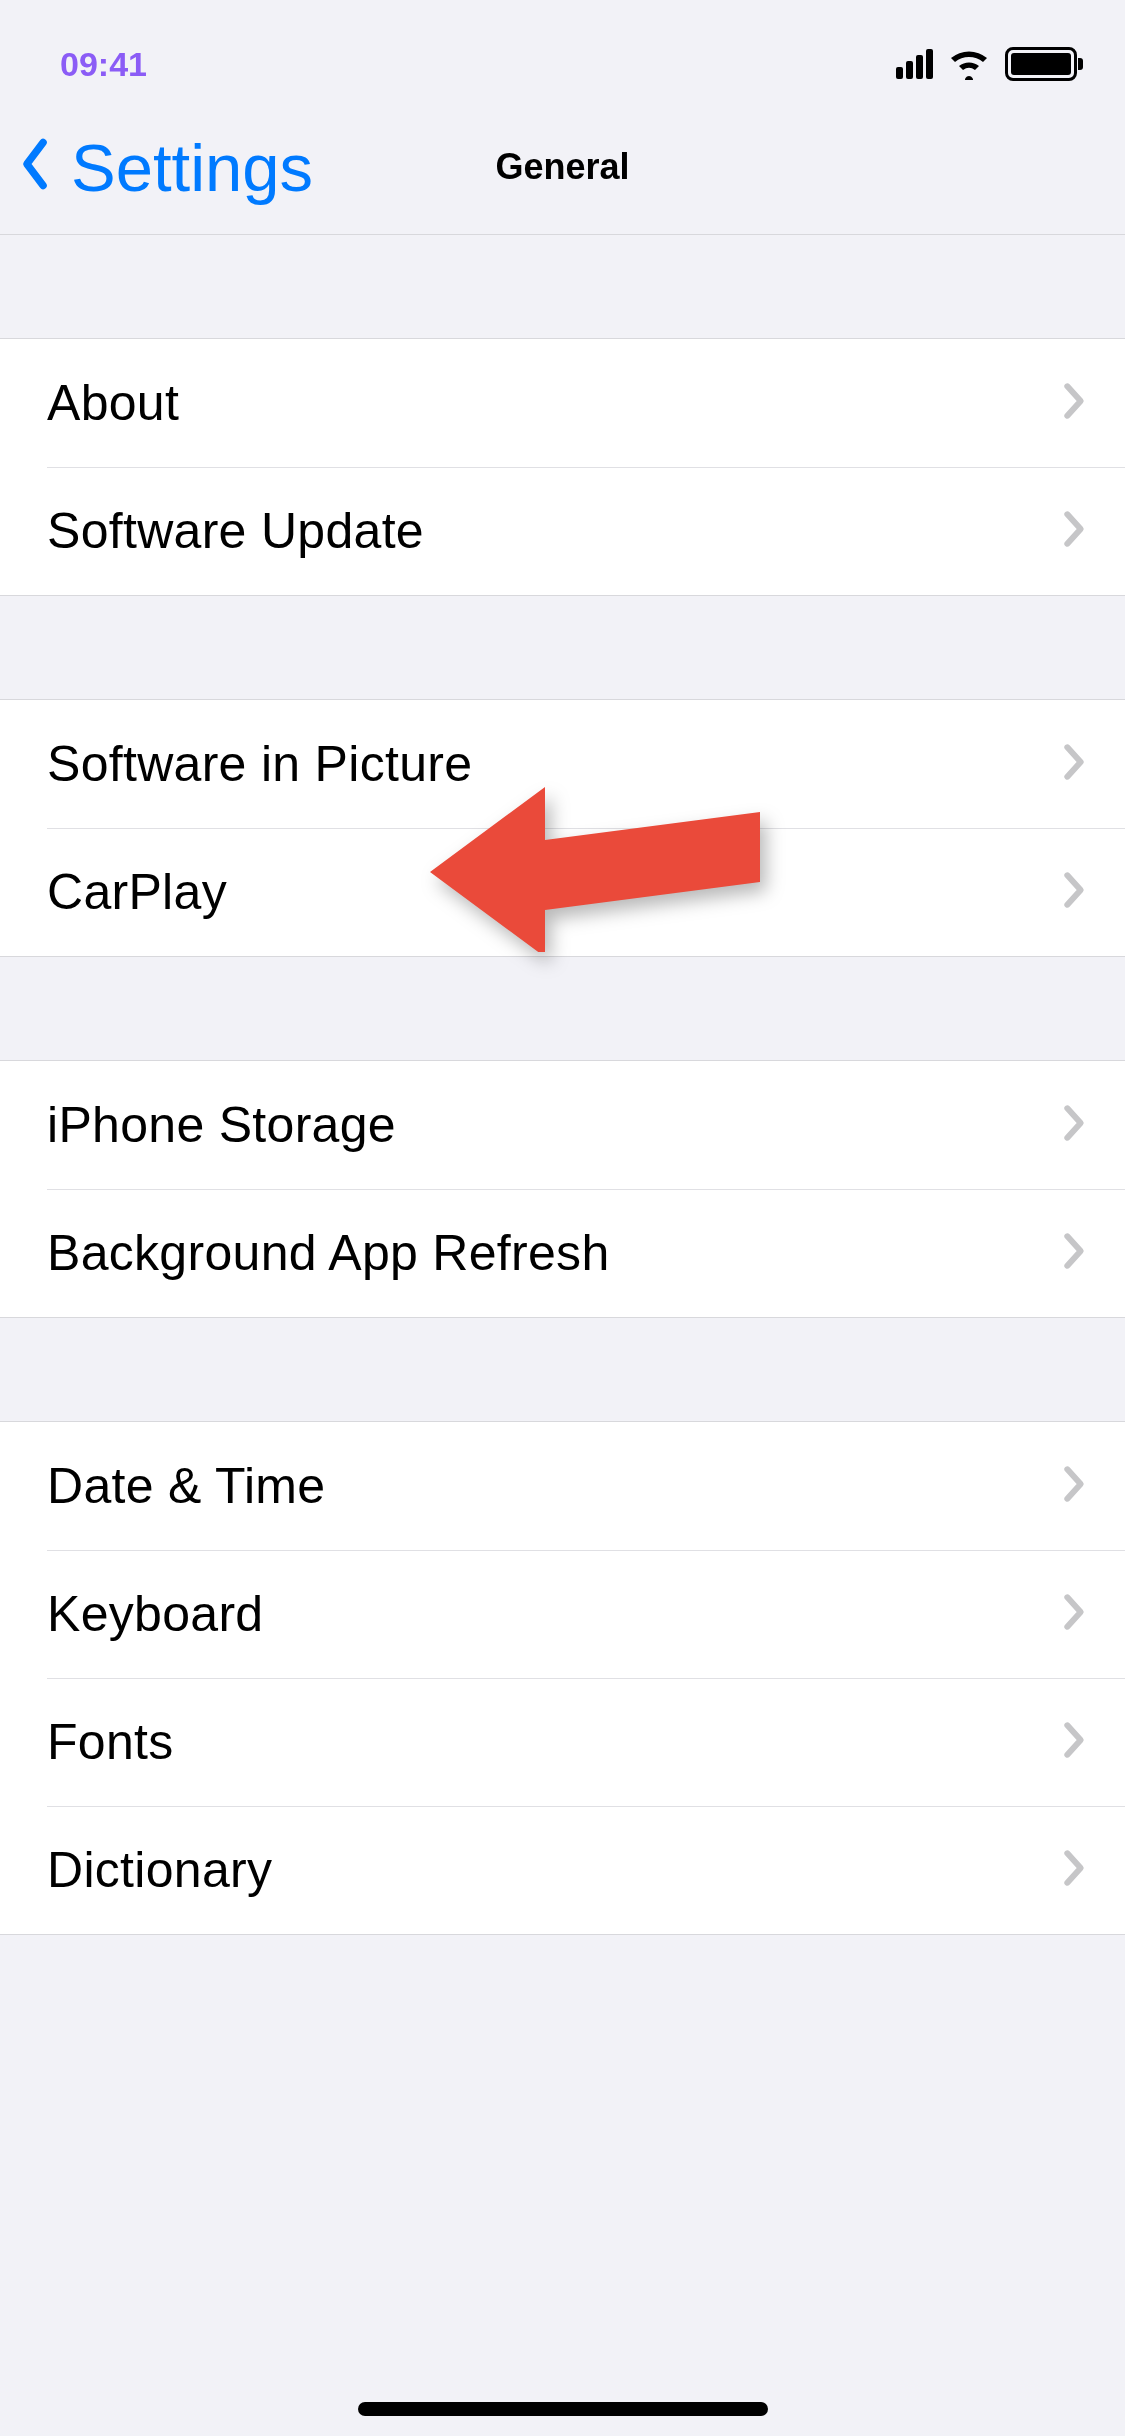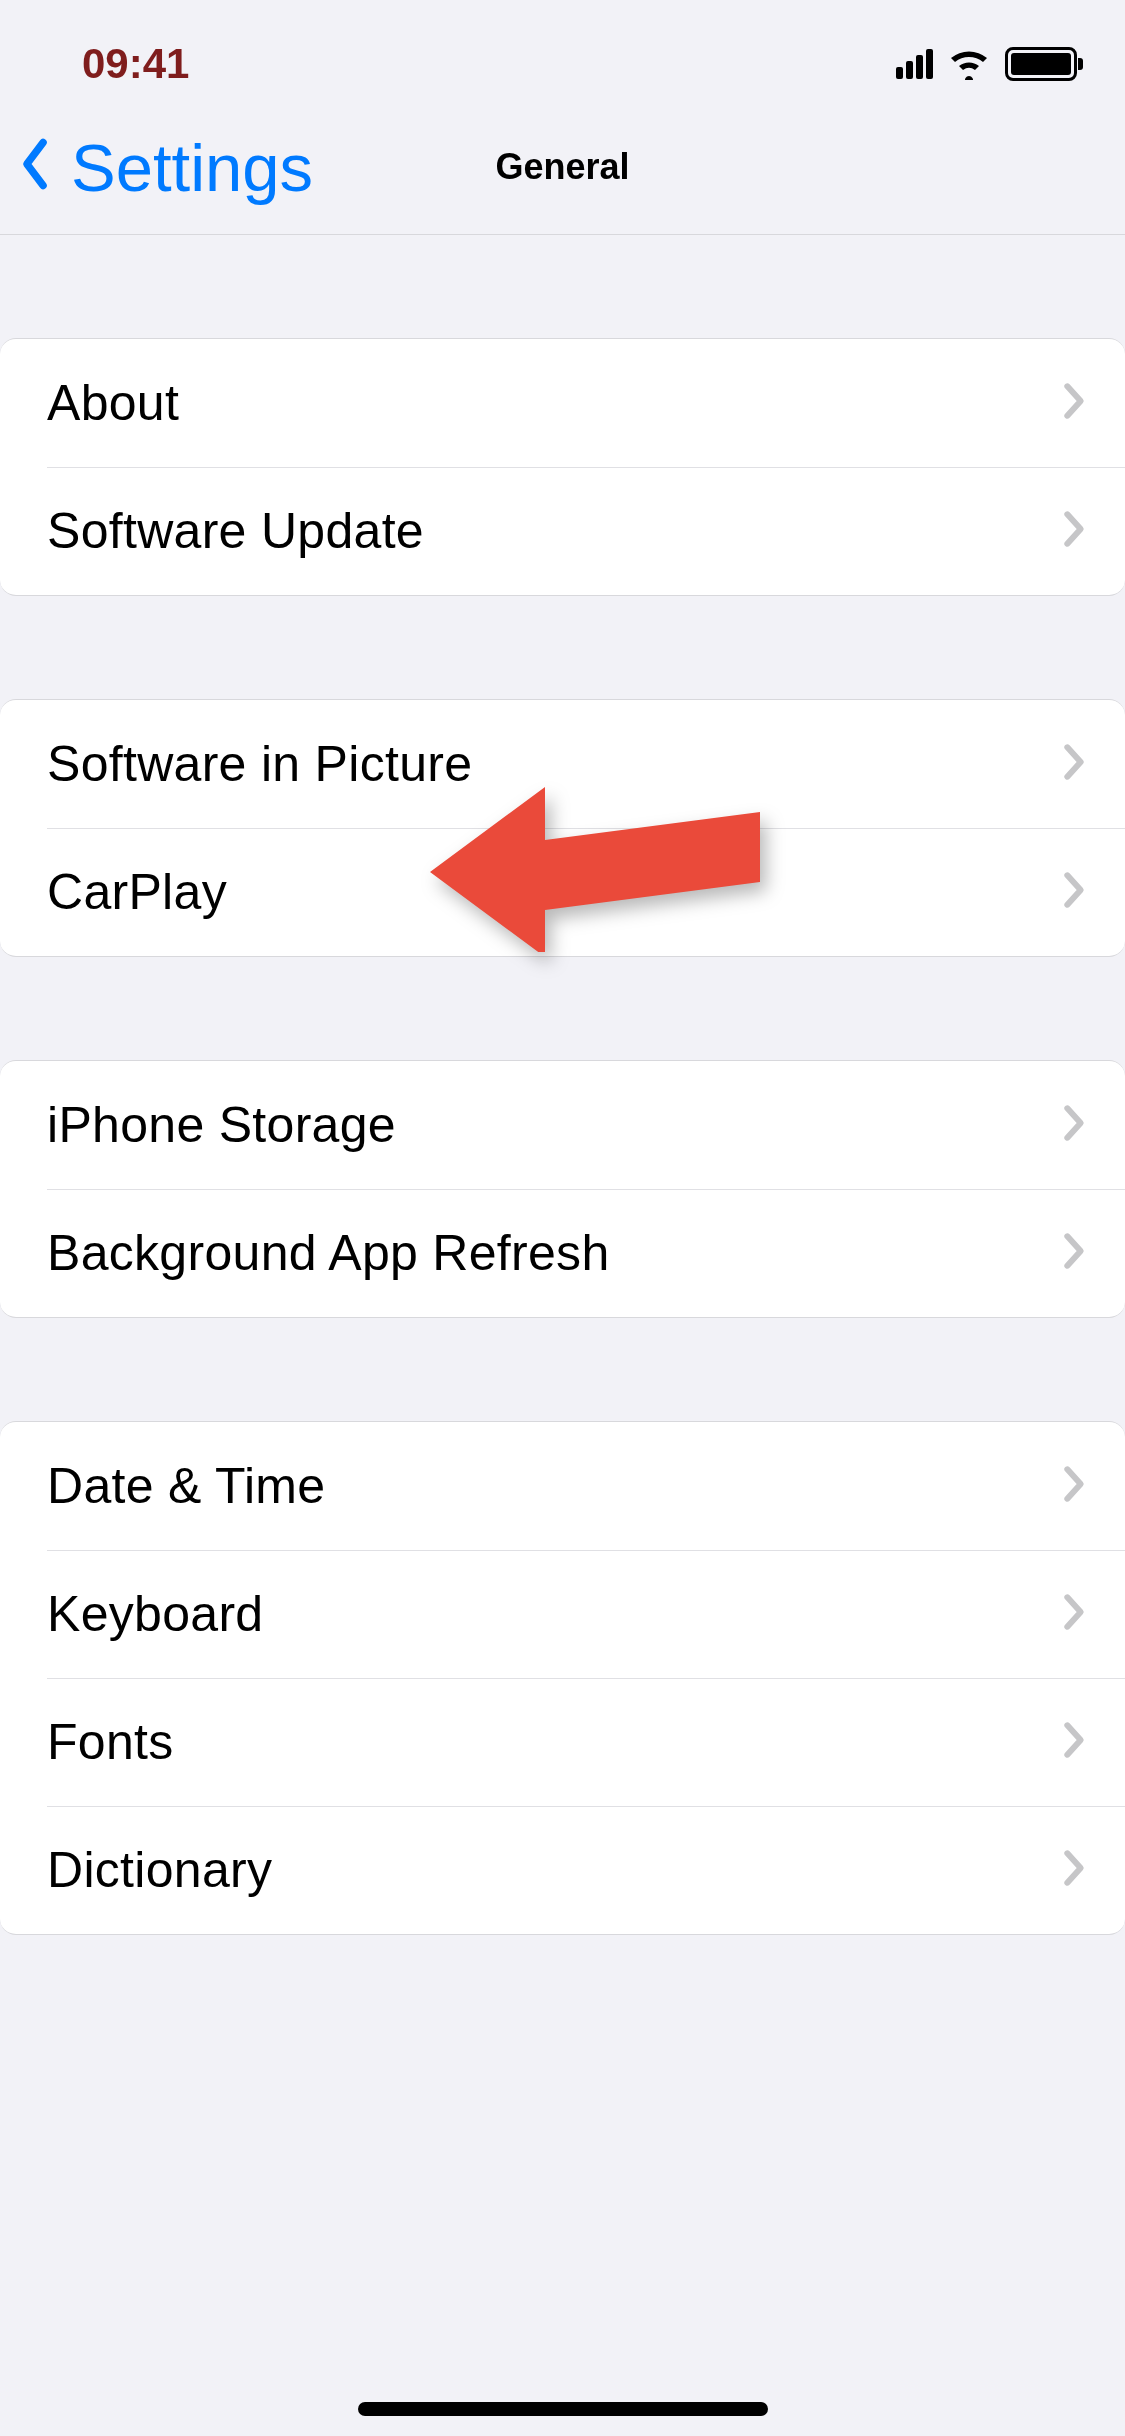--- a/index.html
+++ b/index.html
@@ -15,24 +15,23 @@
       height: 2436px;
       position: relative;
       overflow: hidden;
     }
     .status-bar {
       display: flex;
       align-items: center;
       justify-content: space-between;
       padding: 28px 48px 0 60px;
       height: 100px;
-      font-size: 42px;
+      font-size: 34px;
       font-weight: 600;
-      color: #7f1d1d;
-      margin-left: 22px;
+      color: #8b5cf6;
     }
     .status-right {
       display: flex;
       align-items: center;
       gap: 14px;
     }
     .cell-signal {
       display: flex;
       align-items: flex-end;
       gap: 3px;
@@ -99,21 +98,20 @@
     .content {
       width: 100%;
     }
     .group-spacer {
       height: 103px;
     }
     .group {
       background: #fff;
       border-top: 1px solid #d8d8dc;
       border-bottom: 1px solid #d8d8dc;
-      border-radius: 16px;
     }
     .row {
       display: flex;
       align-items: center;
       justify-content: space-between;
       min-height: 128px;
       padding-left: 47px;
       padding-right: 38px;
       position: relative;
     }

